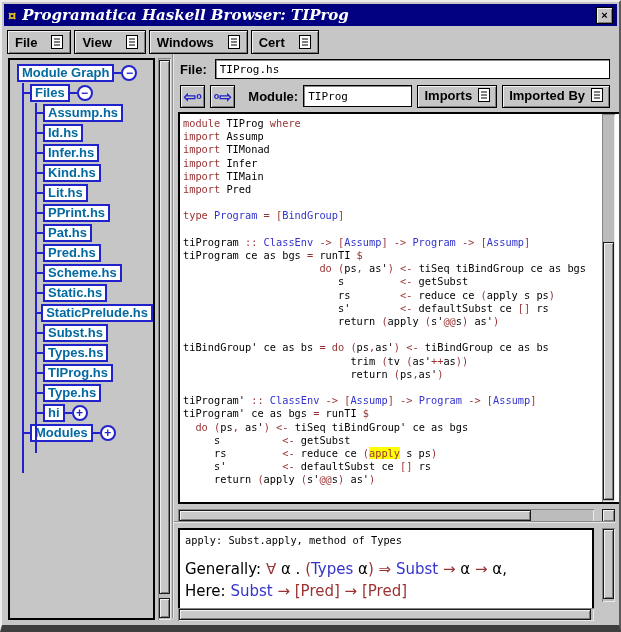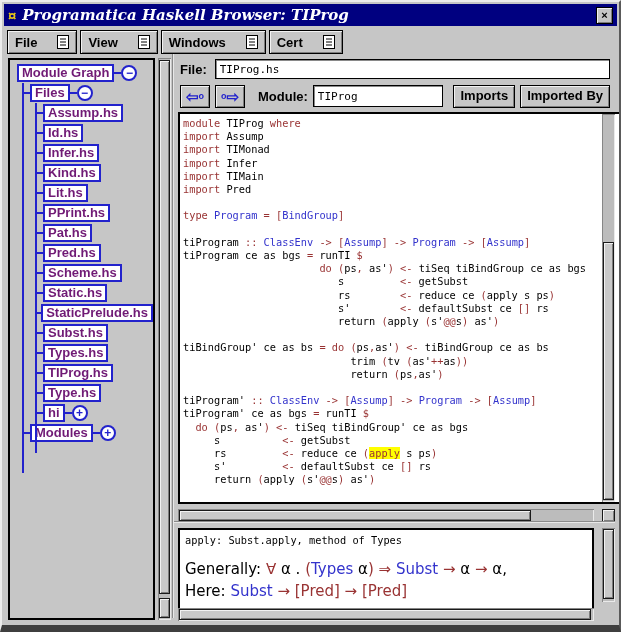--- a/index.html
+++ b/index.html
@@ -22,34 +22,34 @@
   }
   .close-btn {
     margin-left:auto; width:17px; height:17px; background:#c6c6c6;
     border:1px solid #000; box-shadow:inset 1px 1px 0 #f2f2f2, inset -1px -1px 0 #7d7d7d;
     display:flex; align-items:center; justify-content:center;
     font-size:11px; font-weight:bold; color:#000;
   }
   
   .menubar { position:absolute; left:5px; top:28px; height:24px; display:flex; gap:3px; }
   .mbtn {
-    display:flex; align-items:center; gap:20px; padding:2px 7px;
+    display:flex; align-items:center; gap:14px; padding:2px 7px;
     background:#c6c6c6; border:1px solid #000;
     box-shadow:inset 1px 1px 0 #f2f2f2, inset -1px -1px 0 #7d7d7d;
     font-weight:bold; font-size:13px; color:#000;
   }
   .menu-glyph { display:block; }
   
   .tree-panel {
     position:absolute; left:6px; top:56px; width:147px; height:562px;
     border:2px solid #000; background:#c6c6c6; overflow:hidden; padding:3px 0 0 7px;
   }
   .trow { height:20px; display:flex; align-items:center; }
   .nbox {
-    border:2px solid #2222cc; background:#fff; color:#701a75; font-weight:bold;
+    border:2px solid #2222cc; background:#fff; color:#0369a1; font-weight:bold;
     font-size:13px; line-height:14px; padding:0 3px; white-space:nowrap;
   }
   .tlink { width:7px; height:2px; background:#2222cc; }
   .tgl {
     width:16px; height:16px; border:2px solid #2222cc; border-radius:50%;
     background:#fff; color:#2222cc; font-weight:bold; font-size:12px;
     line-height:12px; text-align:center;
   }
   .kids { position:relative; padding-left:13px; }
   .kids > .vline { position:absolute; left:5px; top:0; width:2px; background:#2222cc; }
@@ -88,24 +88,24 @@
     box-shadow:inset 1px 1px 0 #f2f2f2, inset -1px -1px 0 #7d7d7d;
     display:flex; align-items:center; justify-content:center;
     color:#2222cc; font-weight:bold;
   }
   .navbtn .big { font-size:15px; line-height:15px; }
   .navbtn .small { font-size:9px; line-height:9px; }
   .module-row .fld-label { margin-left:8px; }
   .module-field { width:130px; height:22px; }
   .imports-btn { margin-left:auto; }
   .menu-btn2 {
-    display:flex; align-items:flex-start; gap:22px; padding:2px 6px; height:23px;
+    display:flex; align-items:flex-start; gap:6px; padding:2px 6px; height:23px;
     background:#c6c6c6; border:1px solid #000;
     box-shadow:inset 1px 1px 0 #f2f2f2, inset -1px -1px 0 #7d7d7d;
-    font-weight:bold; font-size:13px; color:#000; white-space:nowrap;flex-direction:column;
+    font-weight:bold; font-size:13px; color:#000; white-space:nowrap;
   }
   
   .code-box {
     position:absolute; left:176px; top:110px; width:476px; height:392px;
     border:2px solid #000; background:#fff; overflow:hidden; padding:3px 0 5px 3px;
   }
   .cl { white-space:pre; font-family:"DejaVu Sans Mono", monospace;
         font-size:10.3px; line-height:13.2px; color:#000; }
   .k { color:#993333; }
   .t { color:#3333cc; }

